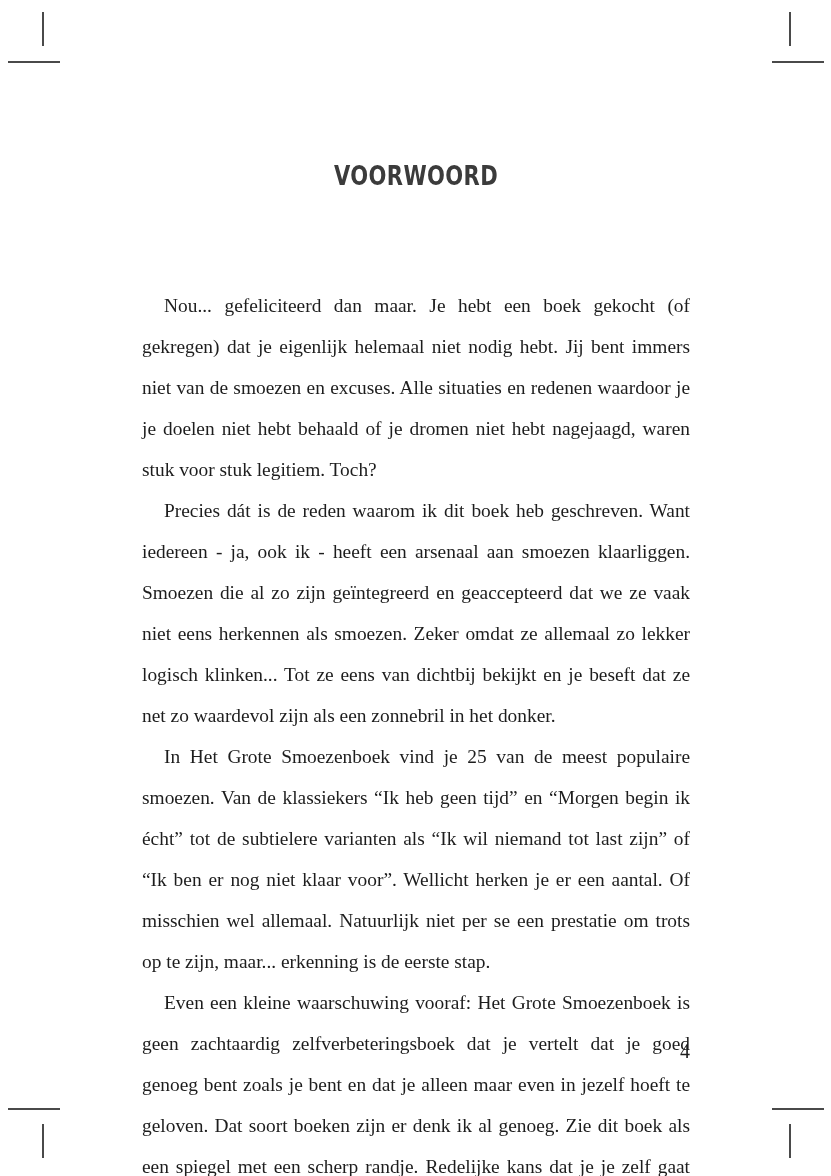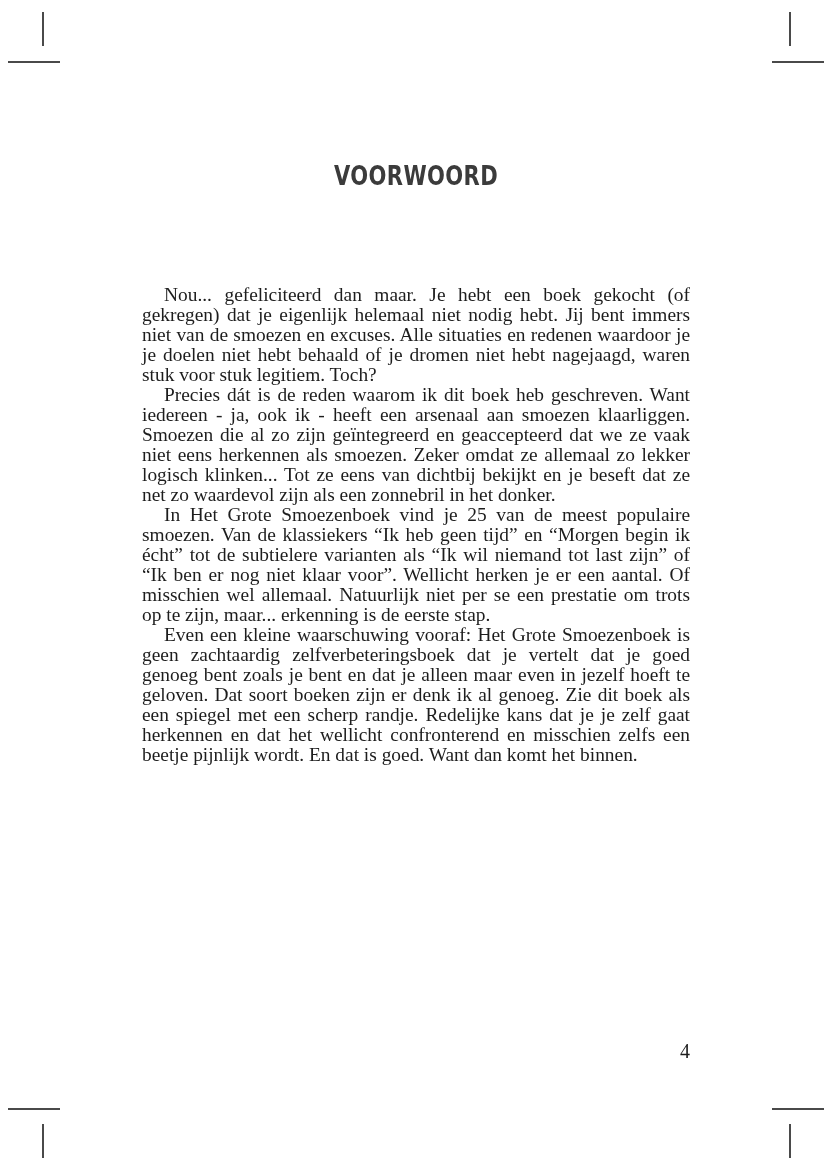--- a/index.html
+++ b/index.html
@@ -53,21 +53,21 @@
     transform-origin: center center;
   }
 
   .body-text {
     margin-top: 94px;
   }
 
   p.para {
     margin: 0;
     font-size: 19.4px;
-    line-height: 20px;
+    line-height: 41px;
     text-align: justify;
     text-justify: inter-word;
     color: #1d1d1d;
     hyphens: manual;
   }
   p.para.indent { text-indent: 22px; }
   p.para.gap    { }
 
   .page-number {
     position: absolute;

